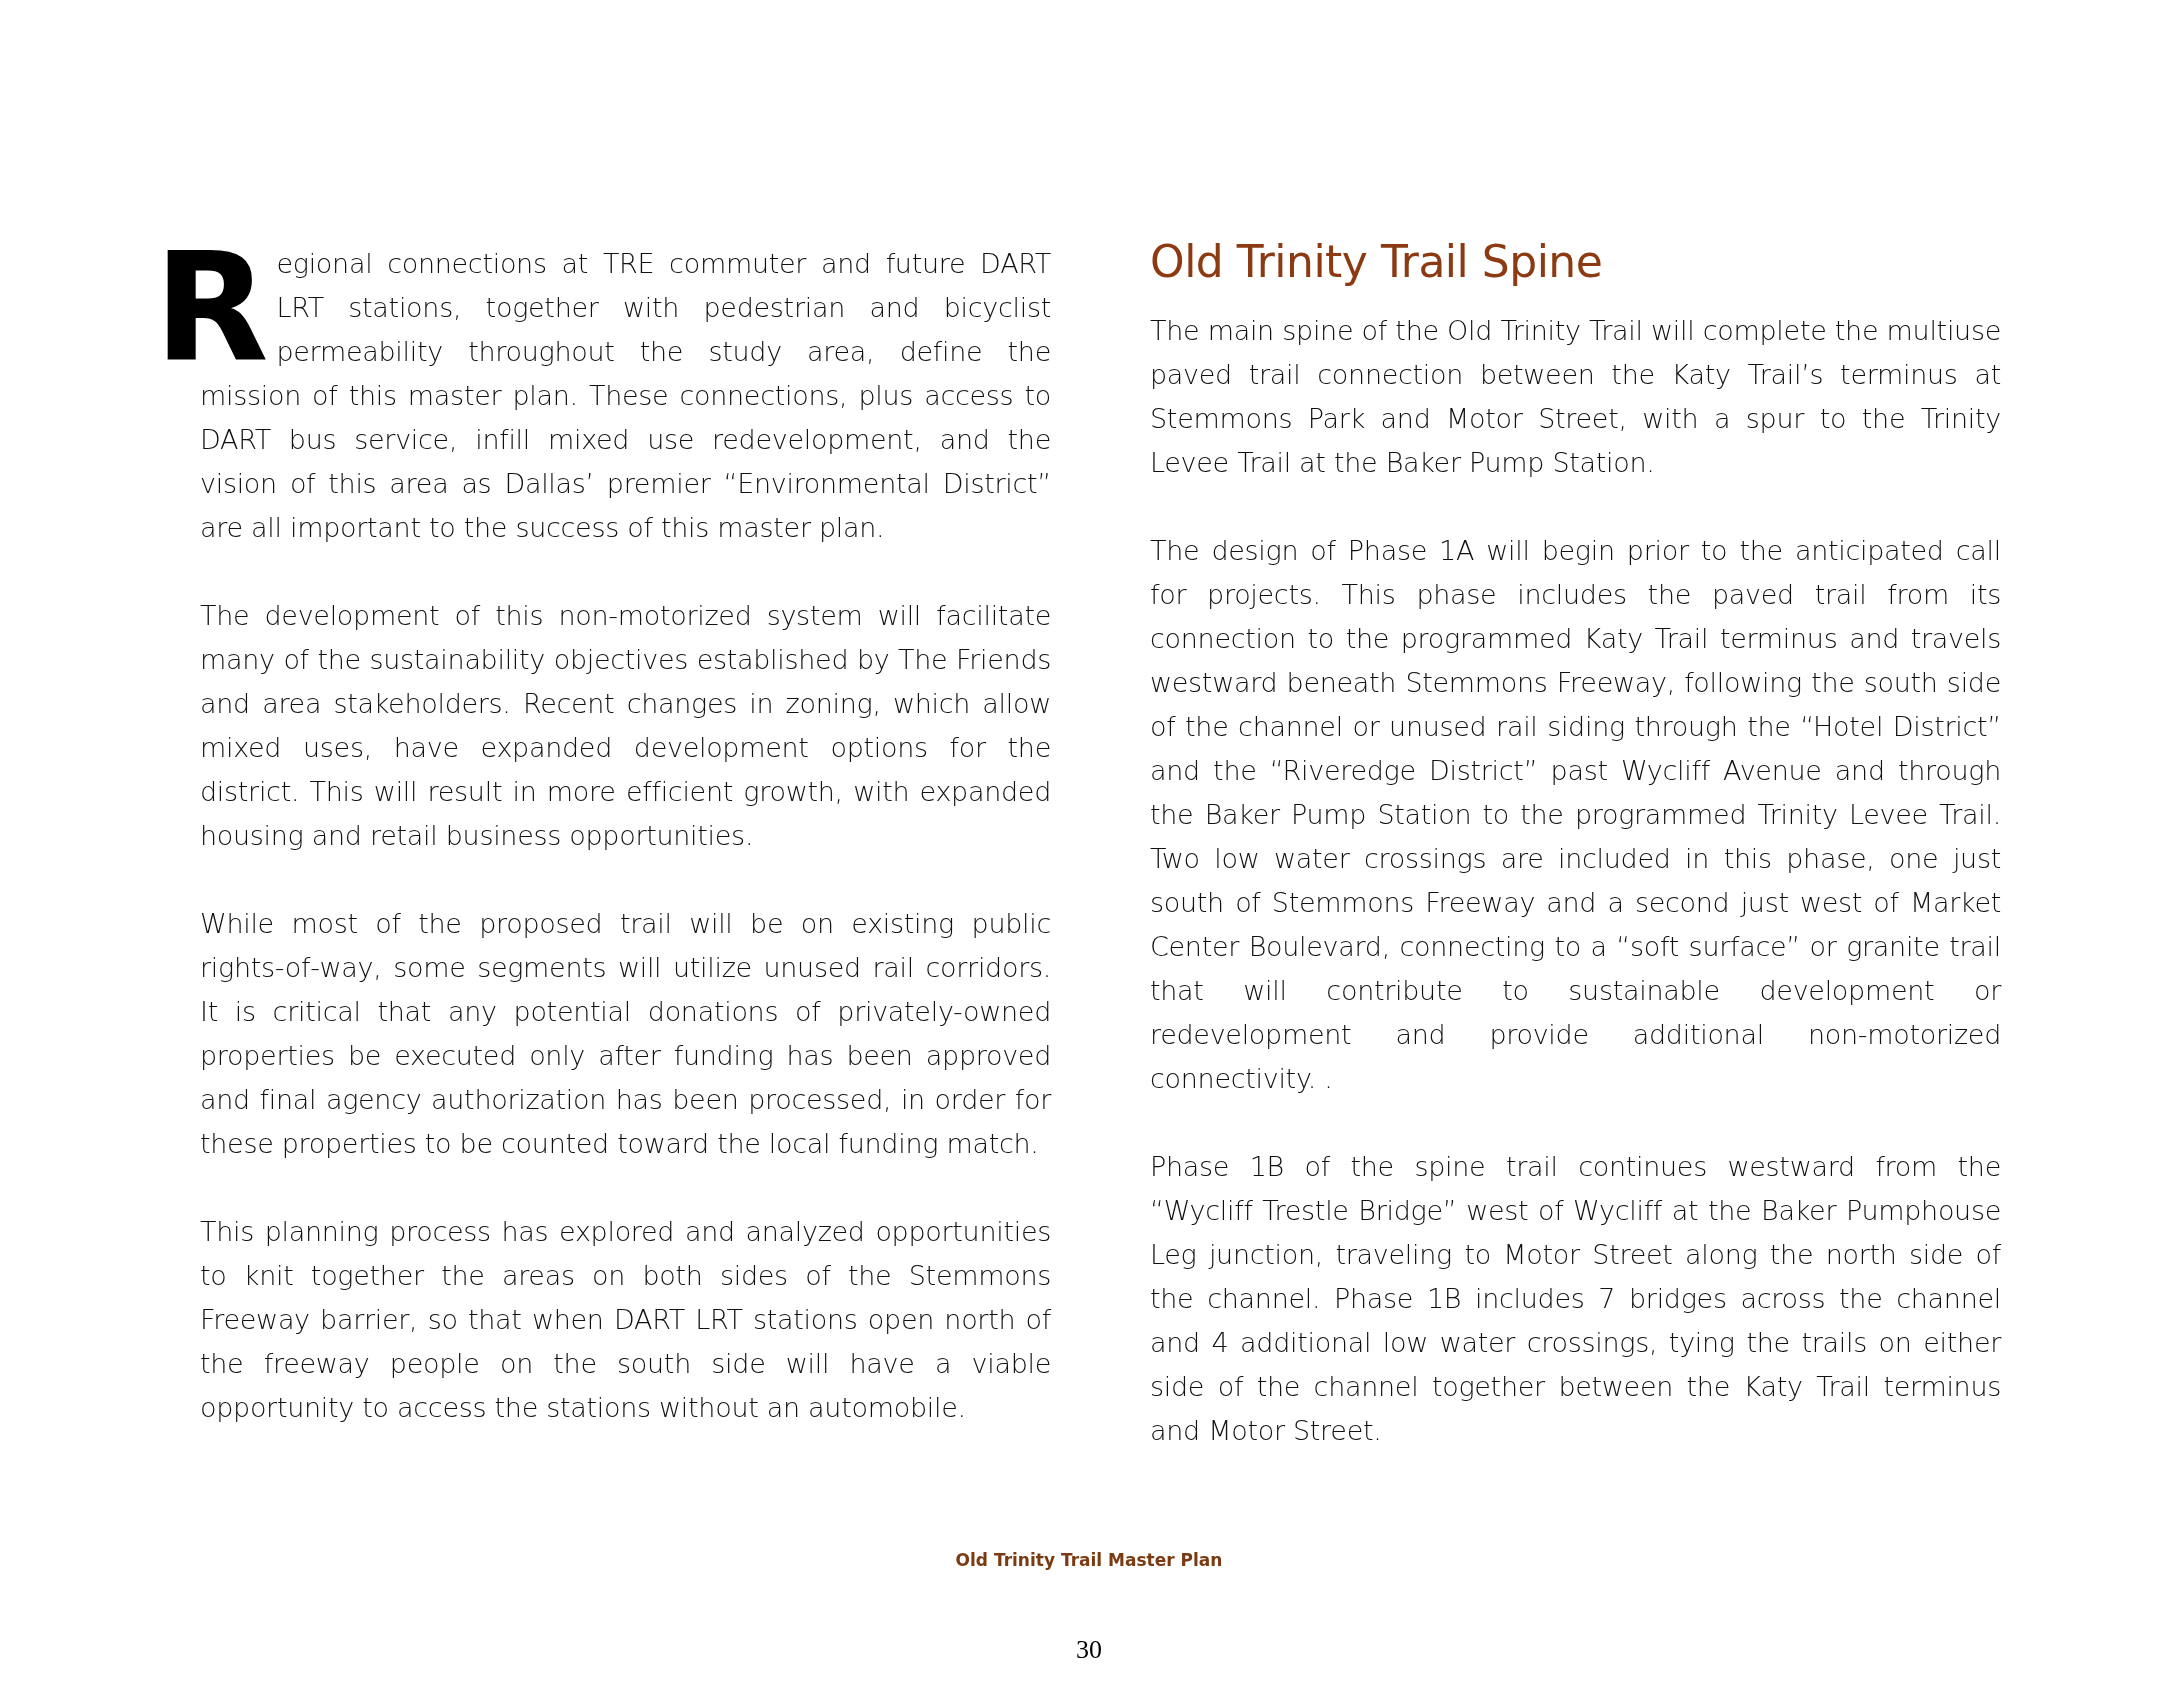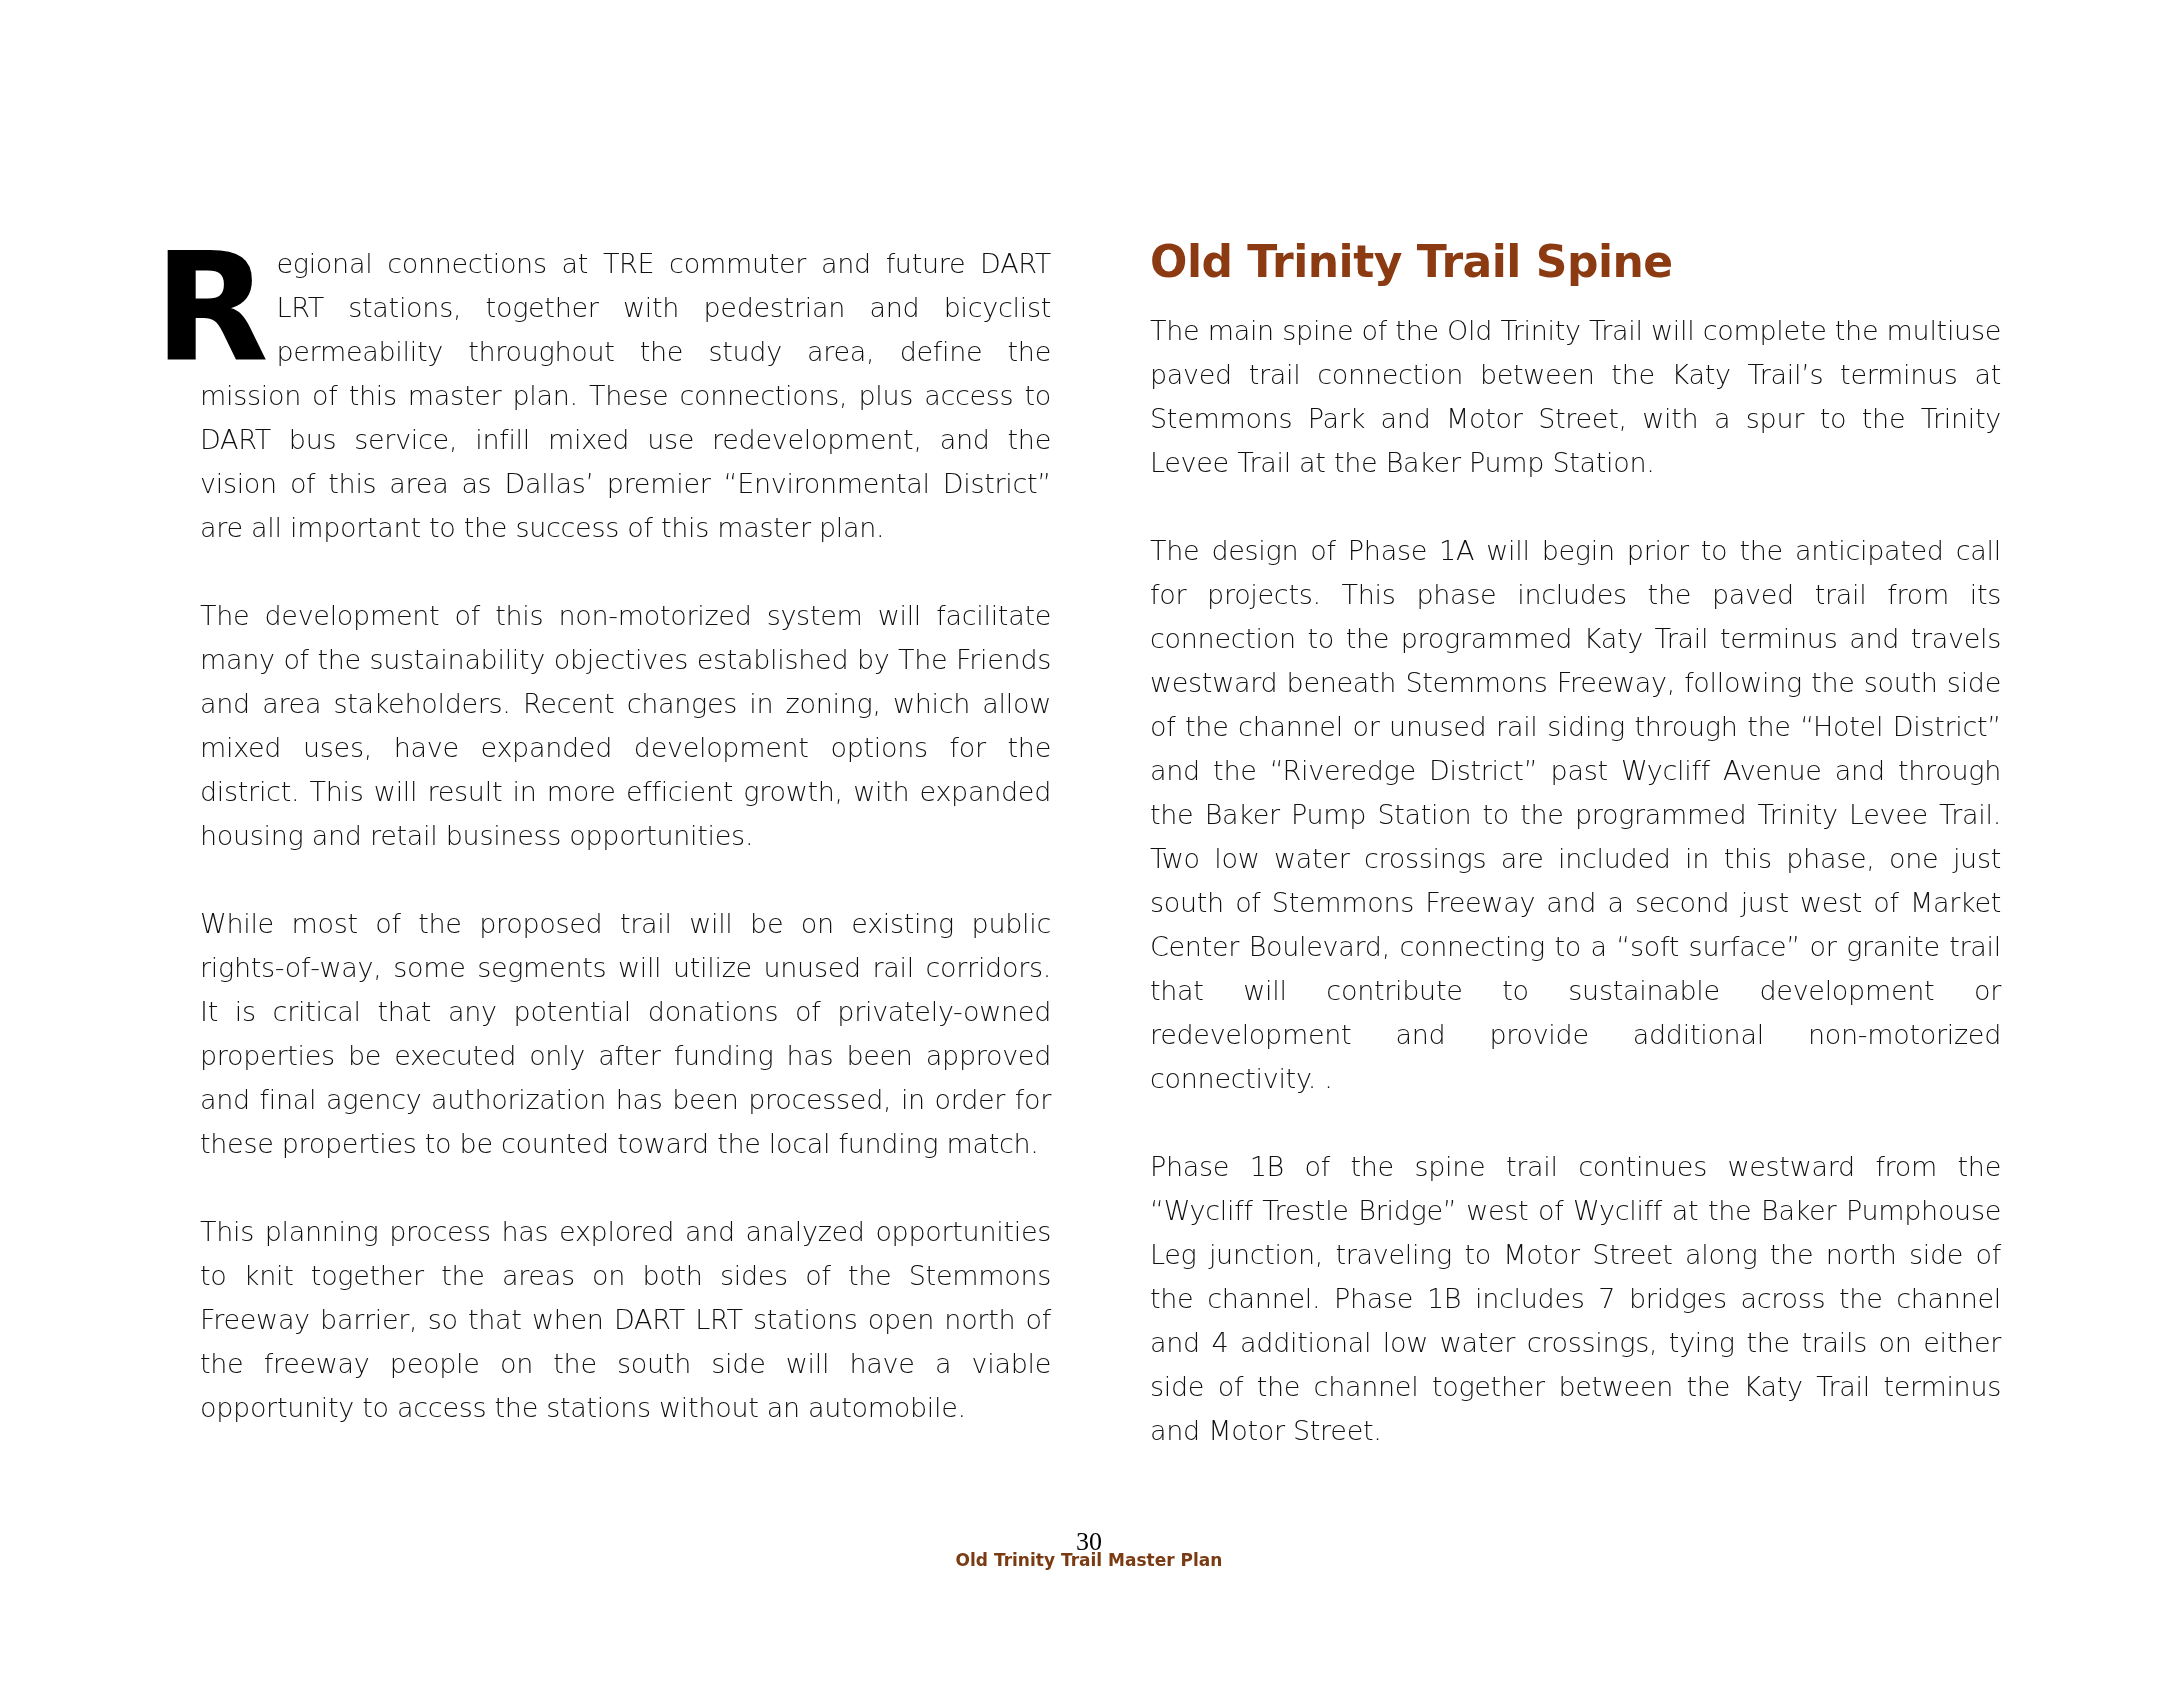--- a/index.html
+++ b/index.html
@@ -7,26 +7,26 @@
          font-family: "DejaVu Sans", sans-serif; color: #111; }
   .col { position: absolute; width: 851px; font-size: 27px; line-height: 44px;
          text-align: justify; font-weight: 300; letter-spacing: -0.3px; }
   .col-left { left: 200px; top: 242px; }
   .col-right { left: 1150px; top: 309px; }
   .para { margin: 0 0 44px 0; }
   .dropcap { float: left; font-family: "DejaVu Sans", sans-serif; font-size: 149px;
              line-height: 123px; font-weight: bold; margin: 0 8px 0 -46px; padding-top: 4px;
              color: #000; }
   .heading { position: absolute; left: 1150px; top: 236px; font-size: 44px;
-             font-family: "DejaVu Sans", sans-serif; color: #8b3a12; font-weight: bold;
+             font-family: "DejaVu Sans", sans-serif; color: #8b3a12; font-weight: normal;
              letter-spacing: -0.5px; margin: 0; }
   .footer { position: absolute; left: 0; width: 100%; text-align: center; }
   .footer-title { top: 1550px; font-family: "DejaVu Sans", sans-serif; font-weight: bold;
                   font-size: 17px; color: #7a3a12; }
-  .footer-page { top: 1527px; font-family: "Liberation Serif", serif; font-size: 26px; color: #000; }
+  .footer-page { top: 1635px; font-family: "Liberation Serif", serif; font-size: 26px; color: #000; }
 </style>
 </head>
 <body>
 
 <div class="col col-left">
   <p class="para">
     <span class="dropcap">R</span><span>egional connections at TRE commuter and future DART LRT stations, together with pedestrian and bicyclist permeability throughout the study area, define the mission of this master plan. These connections, plus access to DART bus service, infill mixed use redevelopment, and the vision of this area as Dallas’ premier “Environmental District” are all important to the success of this master plan.</span>
   </p>
   <p class="para">The development of this non-motorized system will facilitate many of the sustainability objectives established by The Friends and area stakeholders. Recent changes in zoning, which allow mixed uses, have expanded development options for the district. This will result in more efficient growth, with expanded housing and retail business opportunities.</p>
   <p class="para">While most of the proposed trail will be on existing public rights-of-way, some segments will utilize unused rail corridors. It is critical that any potential donations of privately-owned properties be executed only after funding has been approved and final agency authorization has been processed, in order for these properties to be counted toward the local funding match.</p>

